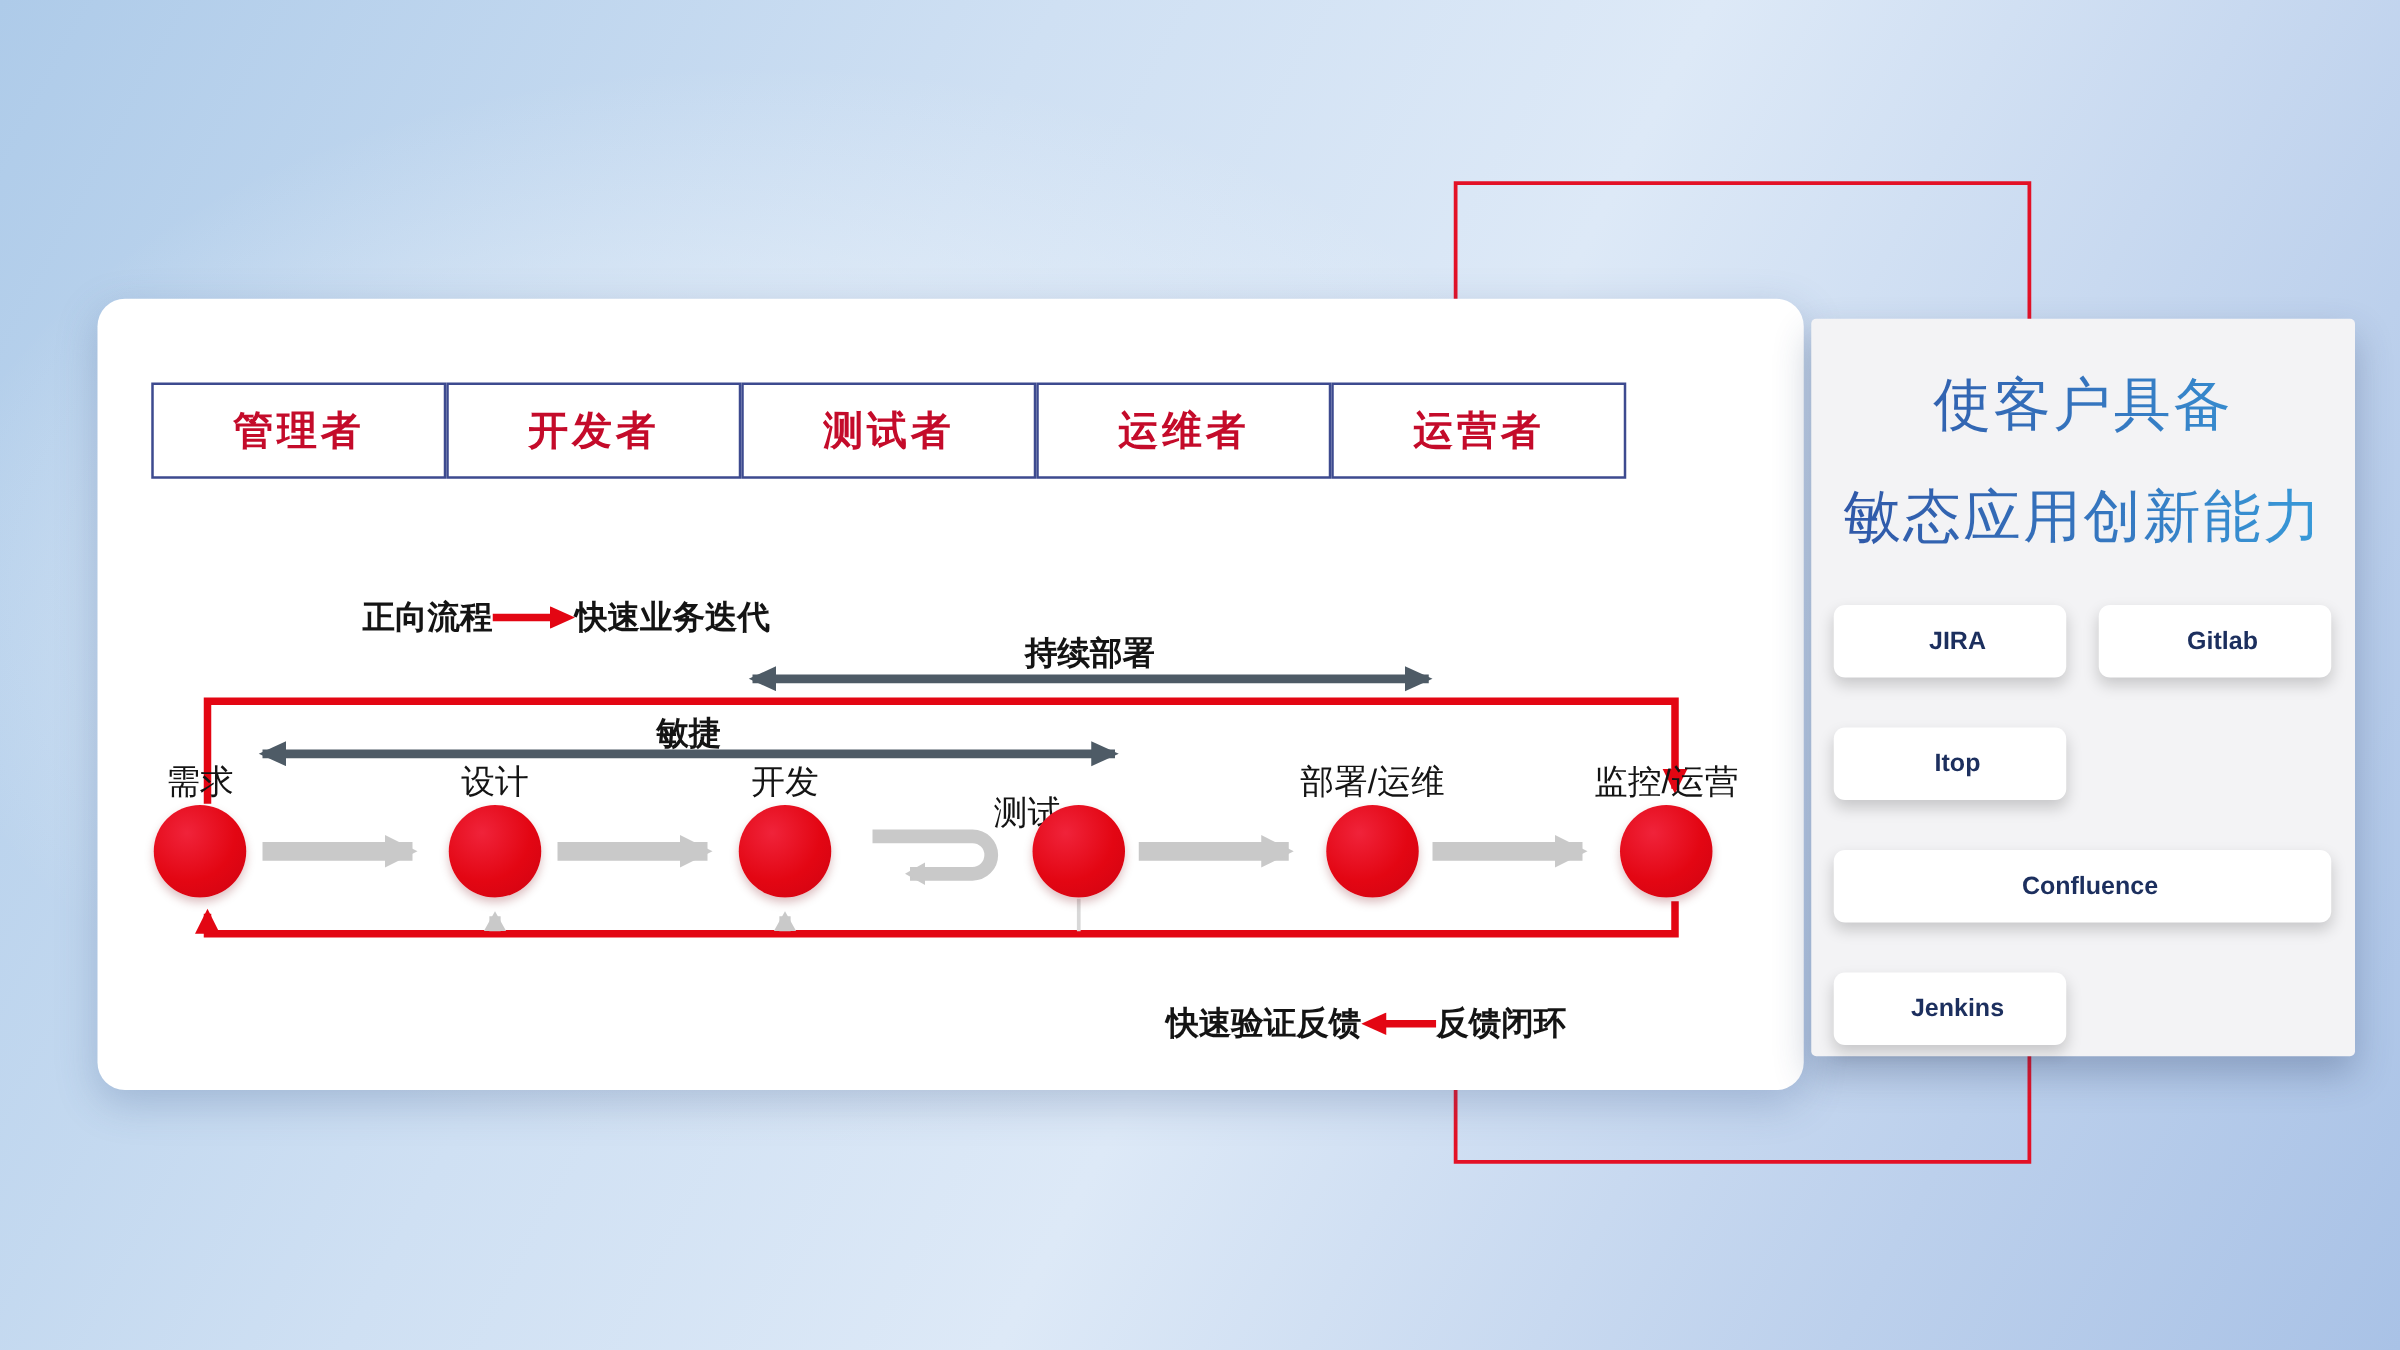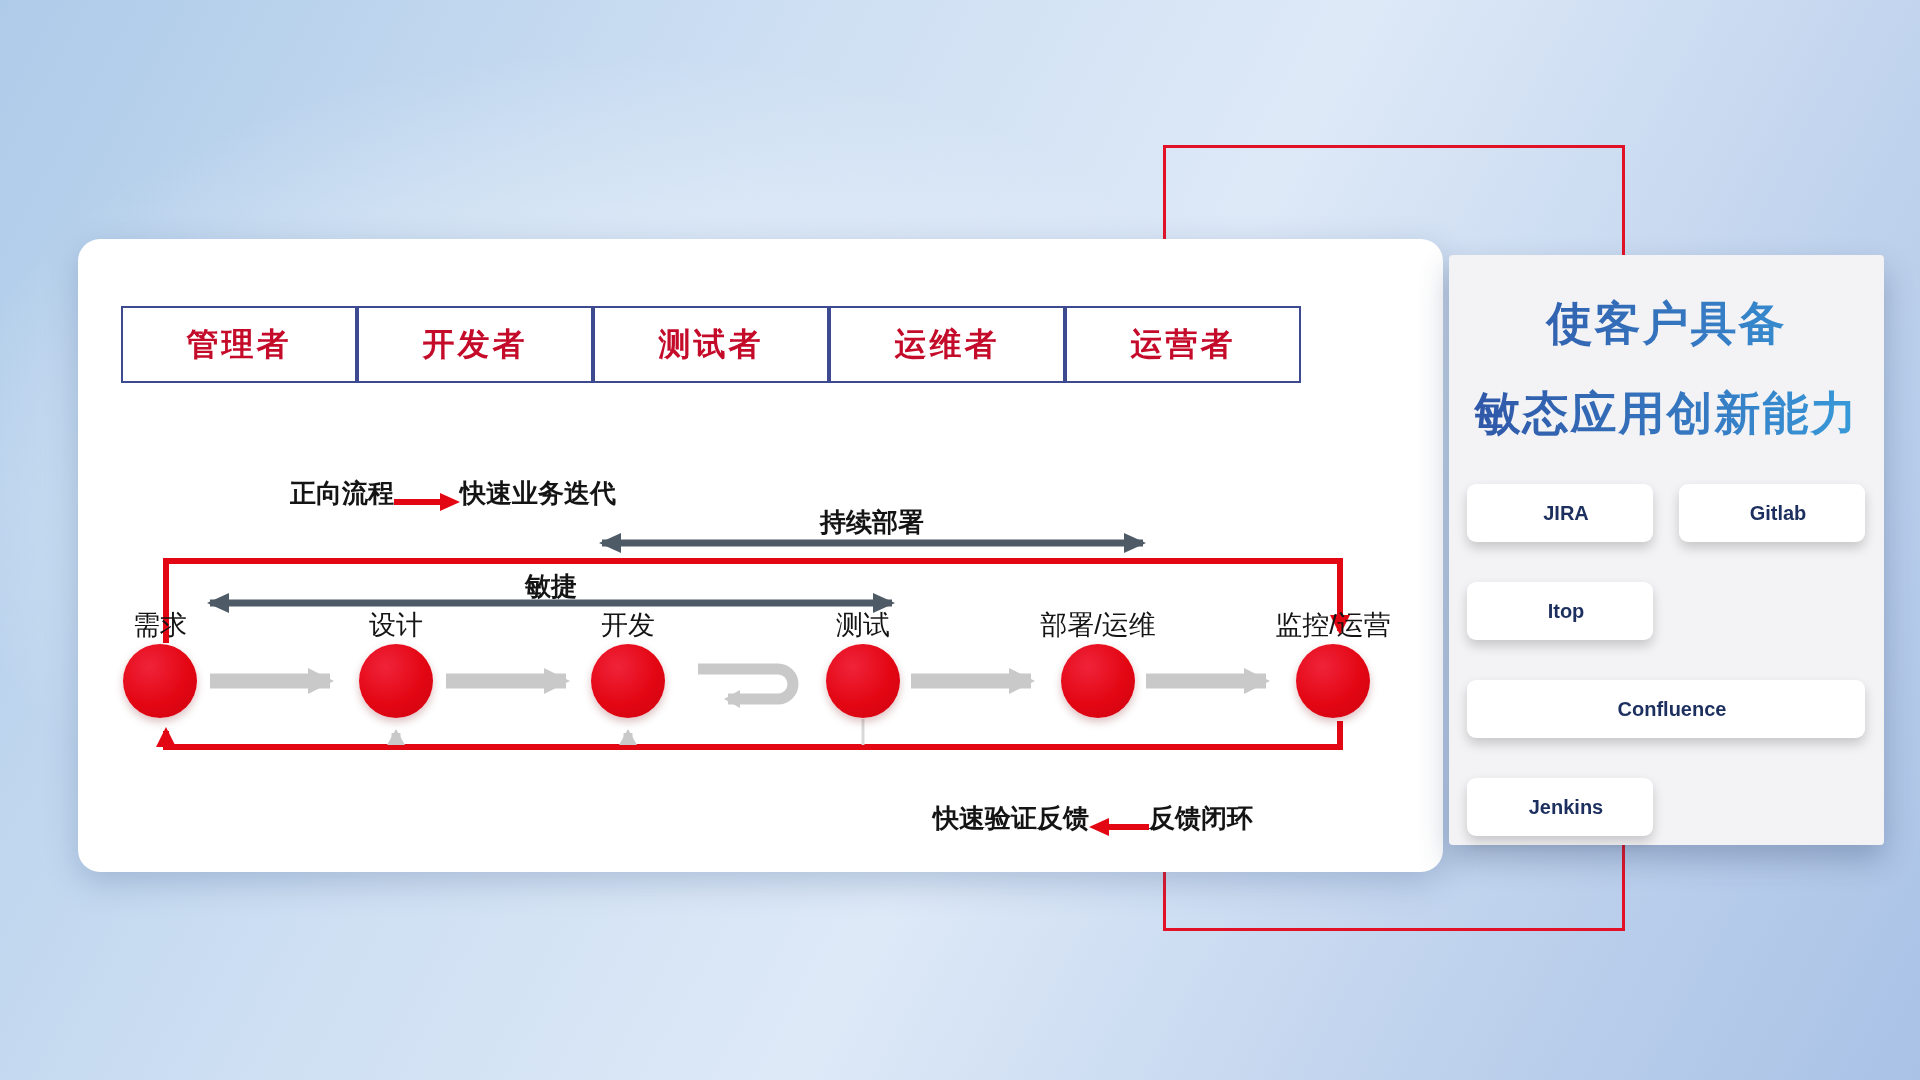--- a/index.html
+++ b/index.html
@@ -34,21 +34,21 @@
     width: 236px; height: 77px; border: 2px solid #3d4a8f; background: #fff;
     display: flex; align-items: center; justify-content: center;
   }
   .role-label { color: #c40b2a; font-size: 32px; font-weight: 700; letter-spacing: 3px; }
 
   .description {
     position: absolute; left: 57px; top: 172px; width: 1290px;
     font-size: 28px; font-weight: 700; color: #141414; letter-spacing: .5px;
   }
 
-  .legend { position: absolute; display: flex; align-items: flex-end; }
+  .legend { position: absolute; display: flex; align-items: center; }
   .legend-forward { left: 212px; top: 237px; }
   .legend-feedback { left: 855px; top: 562px; }
   .legend-strong { font-size: 26px; font-weight: 700; color: #141414; }
 
   .flow-svg { position: absolute; left: 0; top: 0; width: 1365px; height: 633px; }
 
   .flow-label {
     position: absolute; width: 200px; text-align: center;
     font-size: 26px; font-weight: 700; color: #141414;
   }
@@ -64,21 +64,21 @@
   }
 
   
   .panel-right {
     position: absolute; left: 1449px; top: 255px; width: 435px; height: 590px;
     background: #f3f3f5; border-radius: 4px; z-index: 3;
     box-shadow: 0 14px 30px rgba(40, 60, 100, .30);
   }
   .cap-title {
     position: absolute; left: 0; width: 100%; text-align: center;
-    font-size: 46px; font-weight: 700; letter-spacing: 2px;
+    font-size: 46px; font-weight: 400; letter-spacing: 2px;
     background: linear-gradient(92deg, #2f54a5 0%, #3577c0 55%, #38a0dd 100%);
     -webkit-background-clip: text; background-clip: text;
     -webkit-text-fill-color: transparent; color: transparent;
   }
   .cap-title.line1 { top: 38px; }
   .cap-title.line2 { top: 128px; }
 
   .tools-grid {
     position: absolute; left: 18px; right: 19px; top: 229px;
     display: grid; grid-template-columns: 1fr 1fr; column-gap: 26px; row-gap: 40px;
@@ -162,21 +162,21 @@
       <line x1="550" y1="506" x2="550" y2="494" stroke="#c9c9c9" stroke-width="9" marker-end="url(#mGraySm)"></line>
       <line x1="785" y1="506" x2="785" y2="480" stroke="#d8d8d8" stroke-width="3"></line>
     </svg>
 
     <span class="flow-label" style="left:694px; top:266px;">持续部署</span>
     <span class="flow-label" style="left:373px; top:330px;">敏捷</span>
 
     <span class="stage-label" style="left:-18px;">需求</span>
     <span class="stage-label" style="left:218px;">设计</span>
     <span class="stage-label" style="left:450px;">开发</span>
-    <span class="stage-label" style="left:685px;">测试</span>
+    <span class="stage-label" style="left:644px;margin-top:25px;">测试</span>
     <span class="stage-label" style="left:920px;">部署/运维</span>
     <span class="stage-label" style="left:1155px;">监控/运营</span>
 
     <div class="stage-node" style="left:45px;"></div>
     <div class="stage-node" style="left:281px;"></div>
     <div class="stage-node" style="left:513px;"></div>
     <div class="stage-node" style="left:748px;"></div>
     <div class="stage-node" style="left:983px;"></div>
     <div class="stage-node" style="left:1218px;"></div>
 

